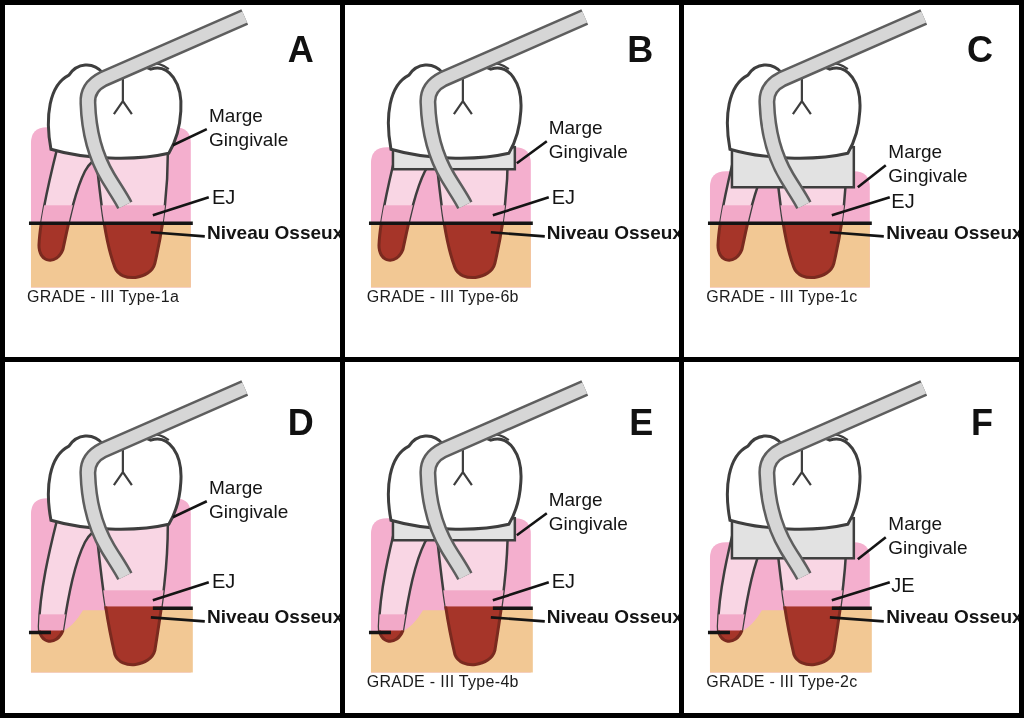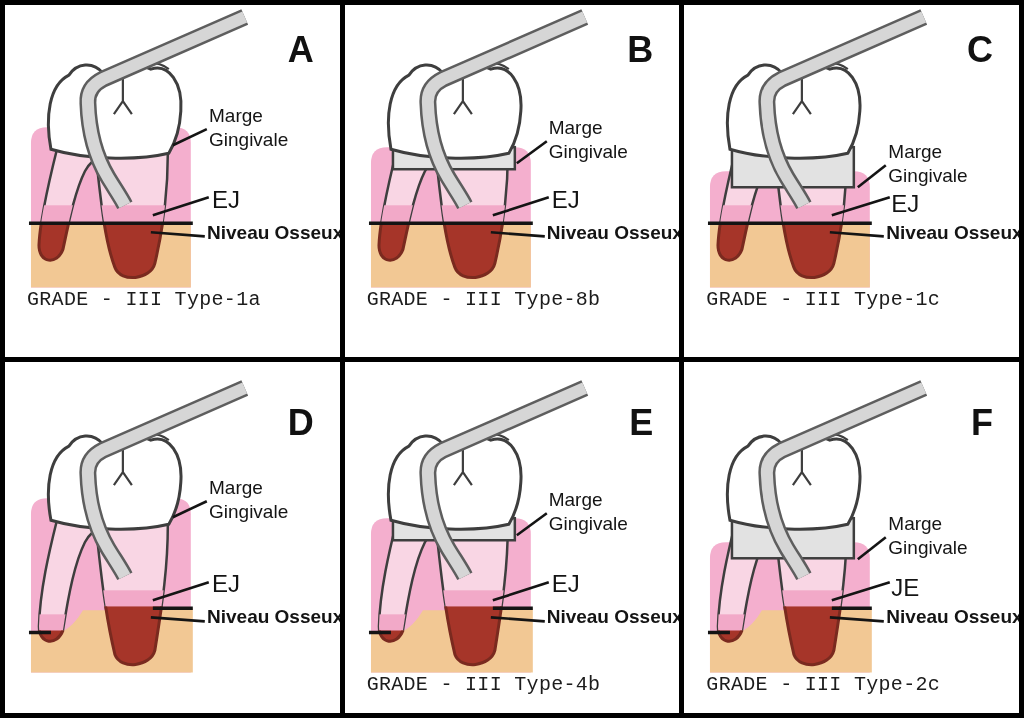--- a/index.html
+++ b/index.html
@@ -12,26 +12,26 @@
   .panel{position:relative;background:#fff;overflow:hidden;margin:0;}
   .panel svg{position:absolute;left:0;top:0;width:100%;height:100%;}
   .letter{position:absolute;top:24px;right:26px;font-size:36px;font-weight:700;color:#111;}
   .row2 .letter{top:40px;}
   .lbl{position:absolute;color:#141414;white-space:nowrap;}
   .marge{left:204px;font-size:19px;line-height:24px;}
   .rec-none  .marge{top:99px;}
   .rec-small .marge{top:111px;}
   .rec-large .marge{top:135px;}
   .row2 .marge{margin-top:15px;}
-  .ej{left:207px;top:181px;font-size:24px;}
+  .ej{left:207px;top:181px;font-size:20px;}
   .rec-large .ej{top:185px;}
   .row2 .ej{margin-top:27px;}
   .niveau{left:202px;top:217px;font-size:19px;font-weight:bold;}
   .row2 .niveau{margin-top:27px;}
-  .caption{position:absolute;left:22px;top:283px;font-size:20px;color:#1c1c1c;letter-spacing:.3px;font-family:Liberation Mono, monospace;}
+  .caption{position:absolute;left:22px;top:283px;font-size:16px;color:#1c1c1c;letter-spacing:.3px;}
   .row2 .caption{top:311px;}
 </style>
 </head>
 <body>
 
 <div class="frame">
 
   <figure class="panel rec-none">
     <svg viewBox="0 0 335 351" preserveAspectRatio="none">
         <defs>
@@ -113,21 +113,21 @@
         <path d="M204 192 L148 210" stroke="#141414" stroke-width="2.6" fill="none"></path>
         <path d="M200 231 L146 227" stroke="#141414" stroke-width="2.6" fill="none"></path>
       </svg>
     <div class="letter">B</div>
     <div class="lbl marge">
       <span style="display:block">Marge</span>
       <span style="display:block">Gingivale</span>
     </div>
     <div class="lbl ej">EJ</div>
     <div class="lbl niveau">Niveau Osseux</div>
-    <figcaption class="caption">GRADE - III Type-8b</figcaption>
+    <figcaption class="caption">GRADE - III Type-6b</figcaption>
   </figure>
 
   <figure class="panel rec-large">
     <svg viewBox="0 0 335 351" preserveAspectRatio="none">
         <defs>
           <clipPath id="r2">
             <path d="M52 144 C44 176 35 214 34 240 C34 258 52 260 58 244 C64 216 70 186 80 166 C84 158 92 152 96 150 L96 144 Z"></path>
             <path d="M92 160 C96 196 100 236 110 262 C116 278 146 274 150 258 C158 224 163 190 163 148 L96 148 C94 152 93 156 92 160 Z"></path>
           </clipPath>
           <clipPath id="b2">

